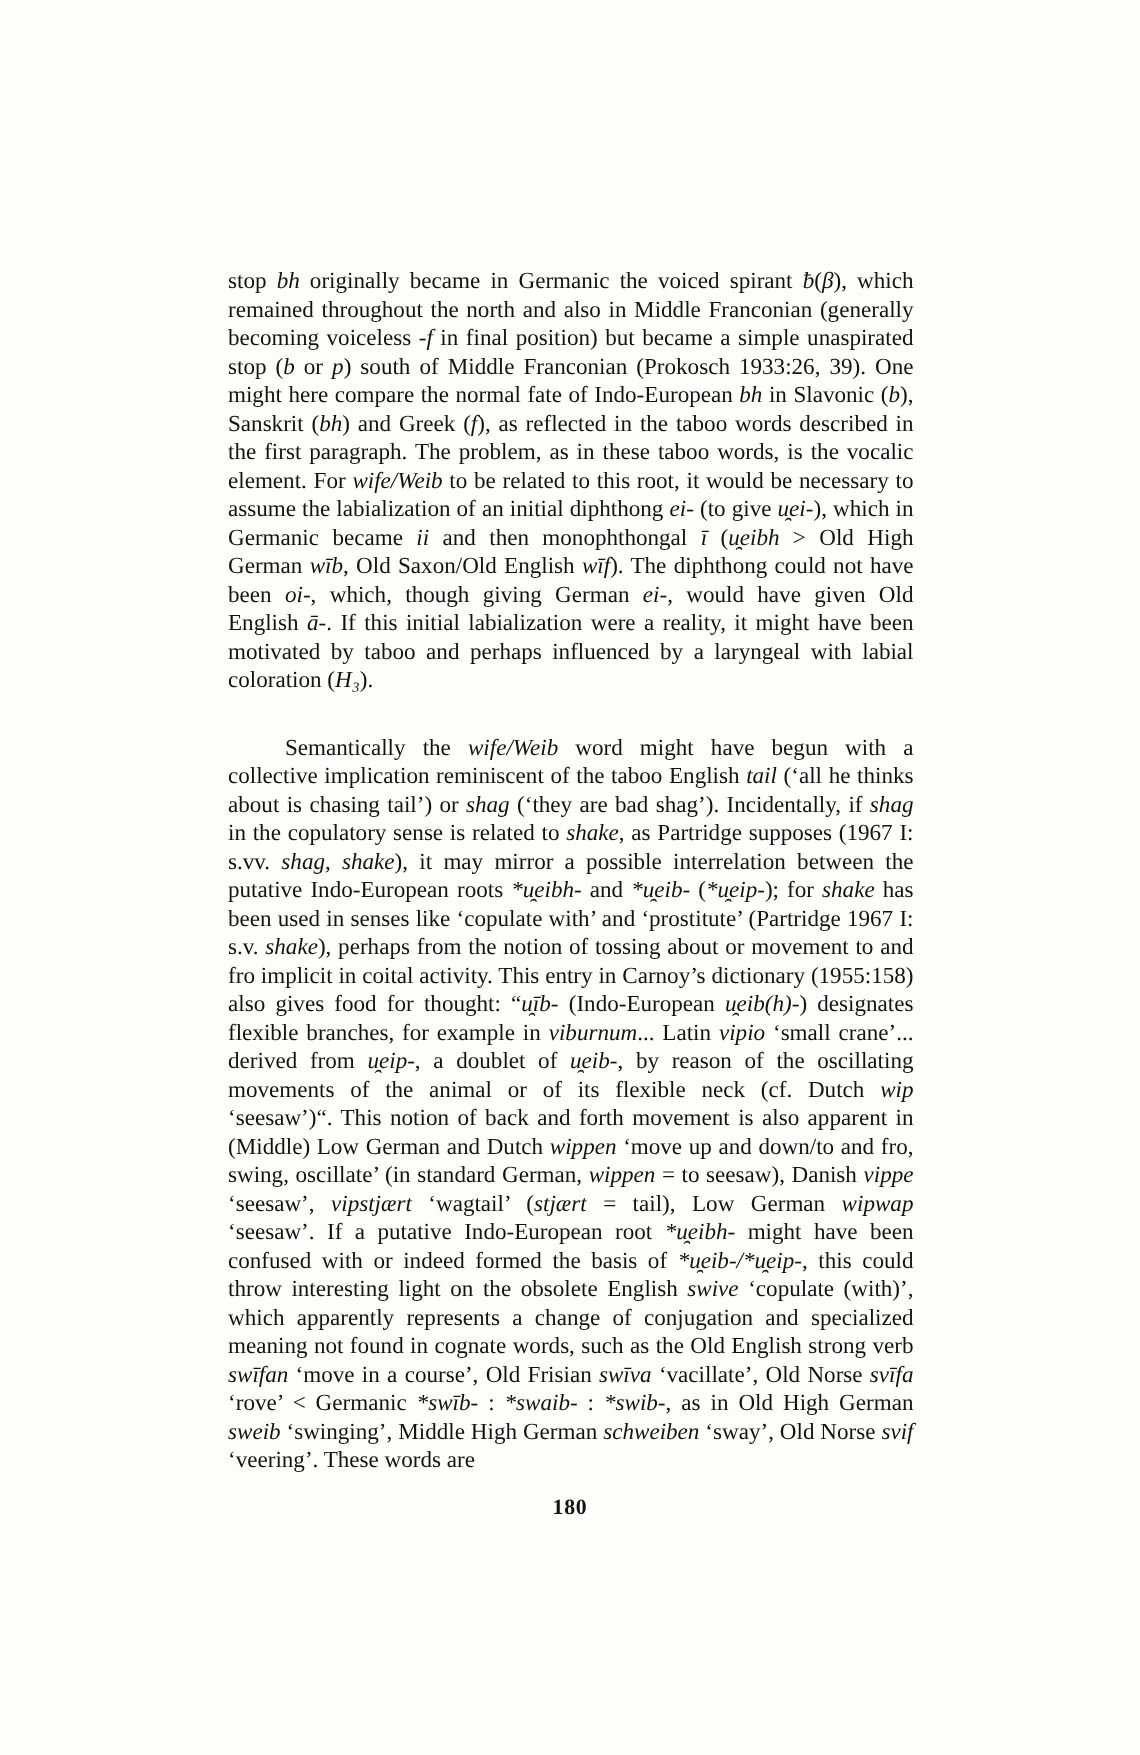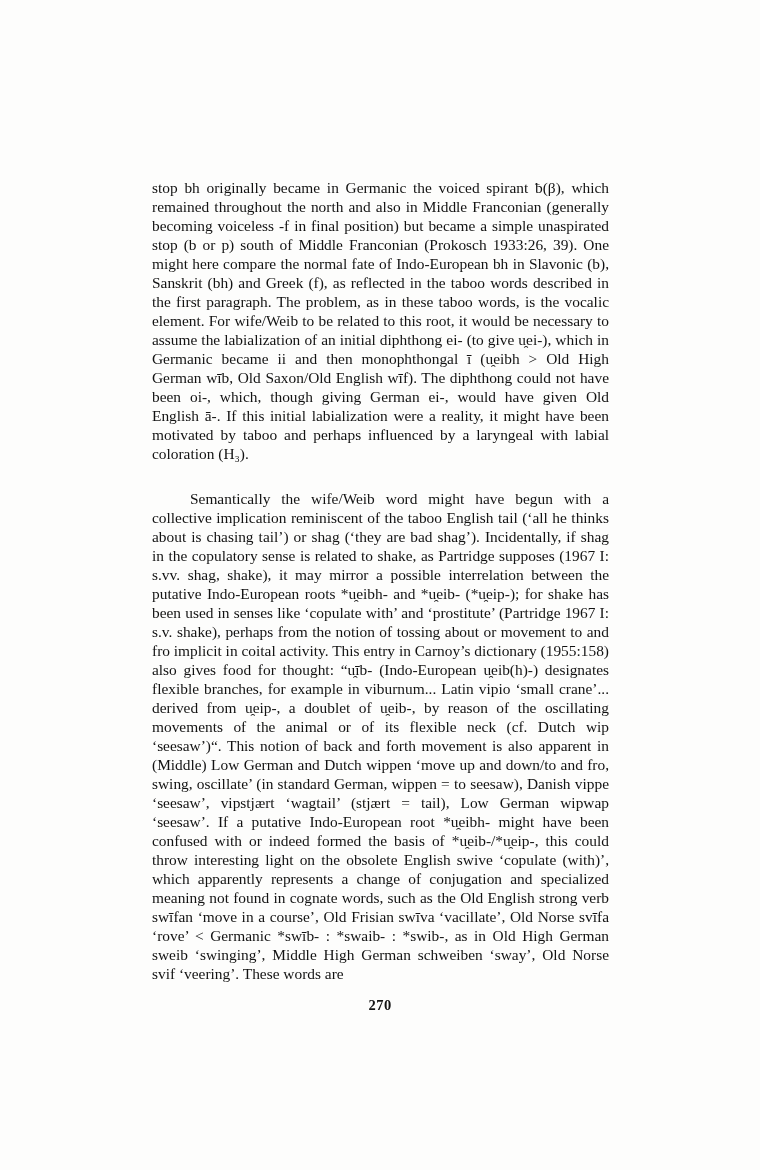--- a/index.html
+++ b/index.html
@@ -29,34 +29,35 @@
   }
   .text-block p {
     margin: 0;
     padding: 0;
   }
   .text-block p.indent {
     text-indent: 38px;
     margin-top: 26px;
   }
   .it {
+    font-style: italic;
   }
   .page-number {
     position: absolute;
     top: 997px;
     left: 0;
     width: 760px;
     text-align: center;
     font-size: 14.5px;
     font-weight: 700;
     letter-spacing: 0.5px;
   }
 </style>
 </head>
 <body>
 
 <div class="sheet">
   <div class="text-block" id="paragraphs">
       <p><span>stop </span><span class="it">bh</span><span> originally became in Germanic the voiced spirant </span><span class="it">ƀ</span><span>(</span><span class="it">β</span><span>), which remained throughout the north and also in Middle Franconian (generally becoming voiceless </span><span class="it">-f</span><span> in final position) but became a simple unaspirated stop (</span><span class="it">b</span><span> or </span><span class="it">p</span><span>) south of Middle Franconian (Prokosch 1933:26, 39). One might here compare the normal fate of Indo-European </span><span class="it">bh</span><span> in Slavonic (</span><span class="it">b</span><span>), Sanskrit (</span><span class="it">bh</span><span>) and Greek (</span><span class="it">f</span><span>), as reflected in the taboo words described in the first paragraph. The problem, as in these taboo words, is the vocalic element. For </span><span class="it">wife/Weib</span><span> to be related to this root, it would be necessary to assume the labialization of an initial diphthong </span><span class="it">ei-</span><span> (to give </span><span class="it">u̯ei-</span><span>), which in Germanic became </span><span class="it">ii</span><span> and then monophthongal </span><span class="it">ī</span><span> (</span><span class="it">u̯eibh</span><span> &gt; Old High German </span><span class="it">wīb</span><span>, Old Saxon/Old English </span><span class="it">wīf</span><span>). The diphthong could not have been </span><span class="it">oi-</span><span>, which, though giving German </span><span class="it">ei-</span><span>, would have given Old English </span><span class="it">ā-</span><span>. If this initial labialization were a reality, it might have been motivated by taboo and perhaps influenced by a laryngeal with labial coloration (</span><span class="it">H₃</span><span>).</span></p>
       <p class="indent"><span>Semantically the </span><span class="it">wife/Weib</span><span> word might have begun with a collective implication reminiscent of the taboo English </span><span class="it">tail</span><span> (‘all he thinks about is chasing tail’) or </span><span class="it">shag</span><span> (‘they are bad shag’). Incidentally, if </span><span class="it">shag</span><span> in the copulatory sense is related to </span><span class="it">shake</span><span>, as Partridge supposes (1967 I: s.vv. </span><span class="it">shag</span><span>, </span><span class="it">shake</span><span>), it may mirror a possible interrelation between the putative Indo-European roots </span><span class="it">*u̯eibh-</span><span> and </span><span class="it">*u̯eib-</span><span> (</span><span class="it">*u̯eip-</span><span>); for </span><span class="it">shake</span><span> has been used in senses like ‘copulate with’ and ‘prostitute’ (Partridge 1967 I: s.v. </span><span class="it">shake</span><span>), perhaps from the notion of tossing about or movement to and fro implicit in coital activity.  This entry in Carnoy’s dictionary (1955:158) also gives food for thought: “</span><span class="it">u̯īb-</span><span> (Indo-European </span><span class="it">u̯eib(h)-</span><span>) designates flexible branches, for example in </span><span class="it">viburnum</span><span>... Latin </span><span class="it">vipio</span><span> ‘small crane’... derived from </span><span class="it">u̯eip-</span><span>, a doublet of </span><span class="it">u̯eib-</span><span>, by reason of the oscillating movements of the animal or of its flexible neck (cf. Dutch </span><span class="it">wip</span><span> ‘seesaw’)“. This notion of back and forth movement is also apparent in (Middle) Low German and Dutch </span><span class="it">wippen</span><span> ‘move up and down/to and fro, swing, oscillate’ (in standard German, </span><span class="it">wippen</span><span> = to seesaw), Danish </span><span class="it">vippe</span><span> ‘seesaw’, </span><span class="it">vipstjært</span><span> ‘wagtail’ (</span><span class="it">stjært</span><span> = tail), Low German </span><span class="it">wipwap</span><span> ‘seesaw’. If a putative Indo-European root </span><span class="it">*u̯eibh-</span><span> might have been confused with or indeed formed the basis of </span><span class="it">*u̯eib-/*u̯eip-</span><span>, this could throw interesting light on the obsolete English </span><span class="it">swive</span><span> ‘copulate (with)’, which apparently represents a change of conjugation and specialized meaning not found in cognate words, such as the Old English strong verb </span><span class="it">swīfan</span><span> ‘move in a course’, Old Frisian </span><span class="it">swīva</span><span> ‘vacillate’, Old Norse </span><span class="it">svīfa</span><span> ‘rove’ &lt; Germanic </span><span class="it">*swīb-</span><span> : </span><span class="it">*swaib-</span><span> : </span><span class="it">*swib-</span><span>, as in Old High German </span><span class="it">sweib</span><span> ‘swinging’, Middle High German </span><span class="it">schweiben</span><span> ‘sway’, Old Norse </span><span class="it">svif</span><span> ‘veering’. These words are</span></p>
     </div>
-  <div class="page-number">270</div>
+  <div class="page-number">180</div>
 </div>
 
 </body></html>

